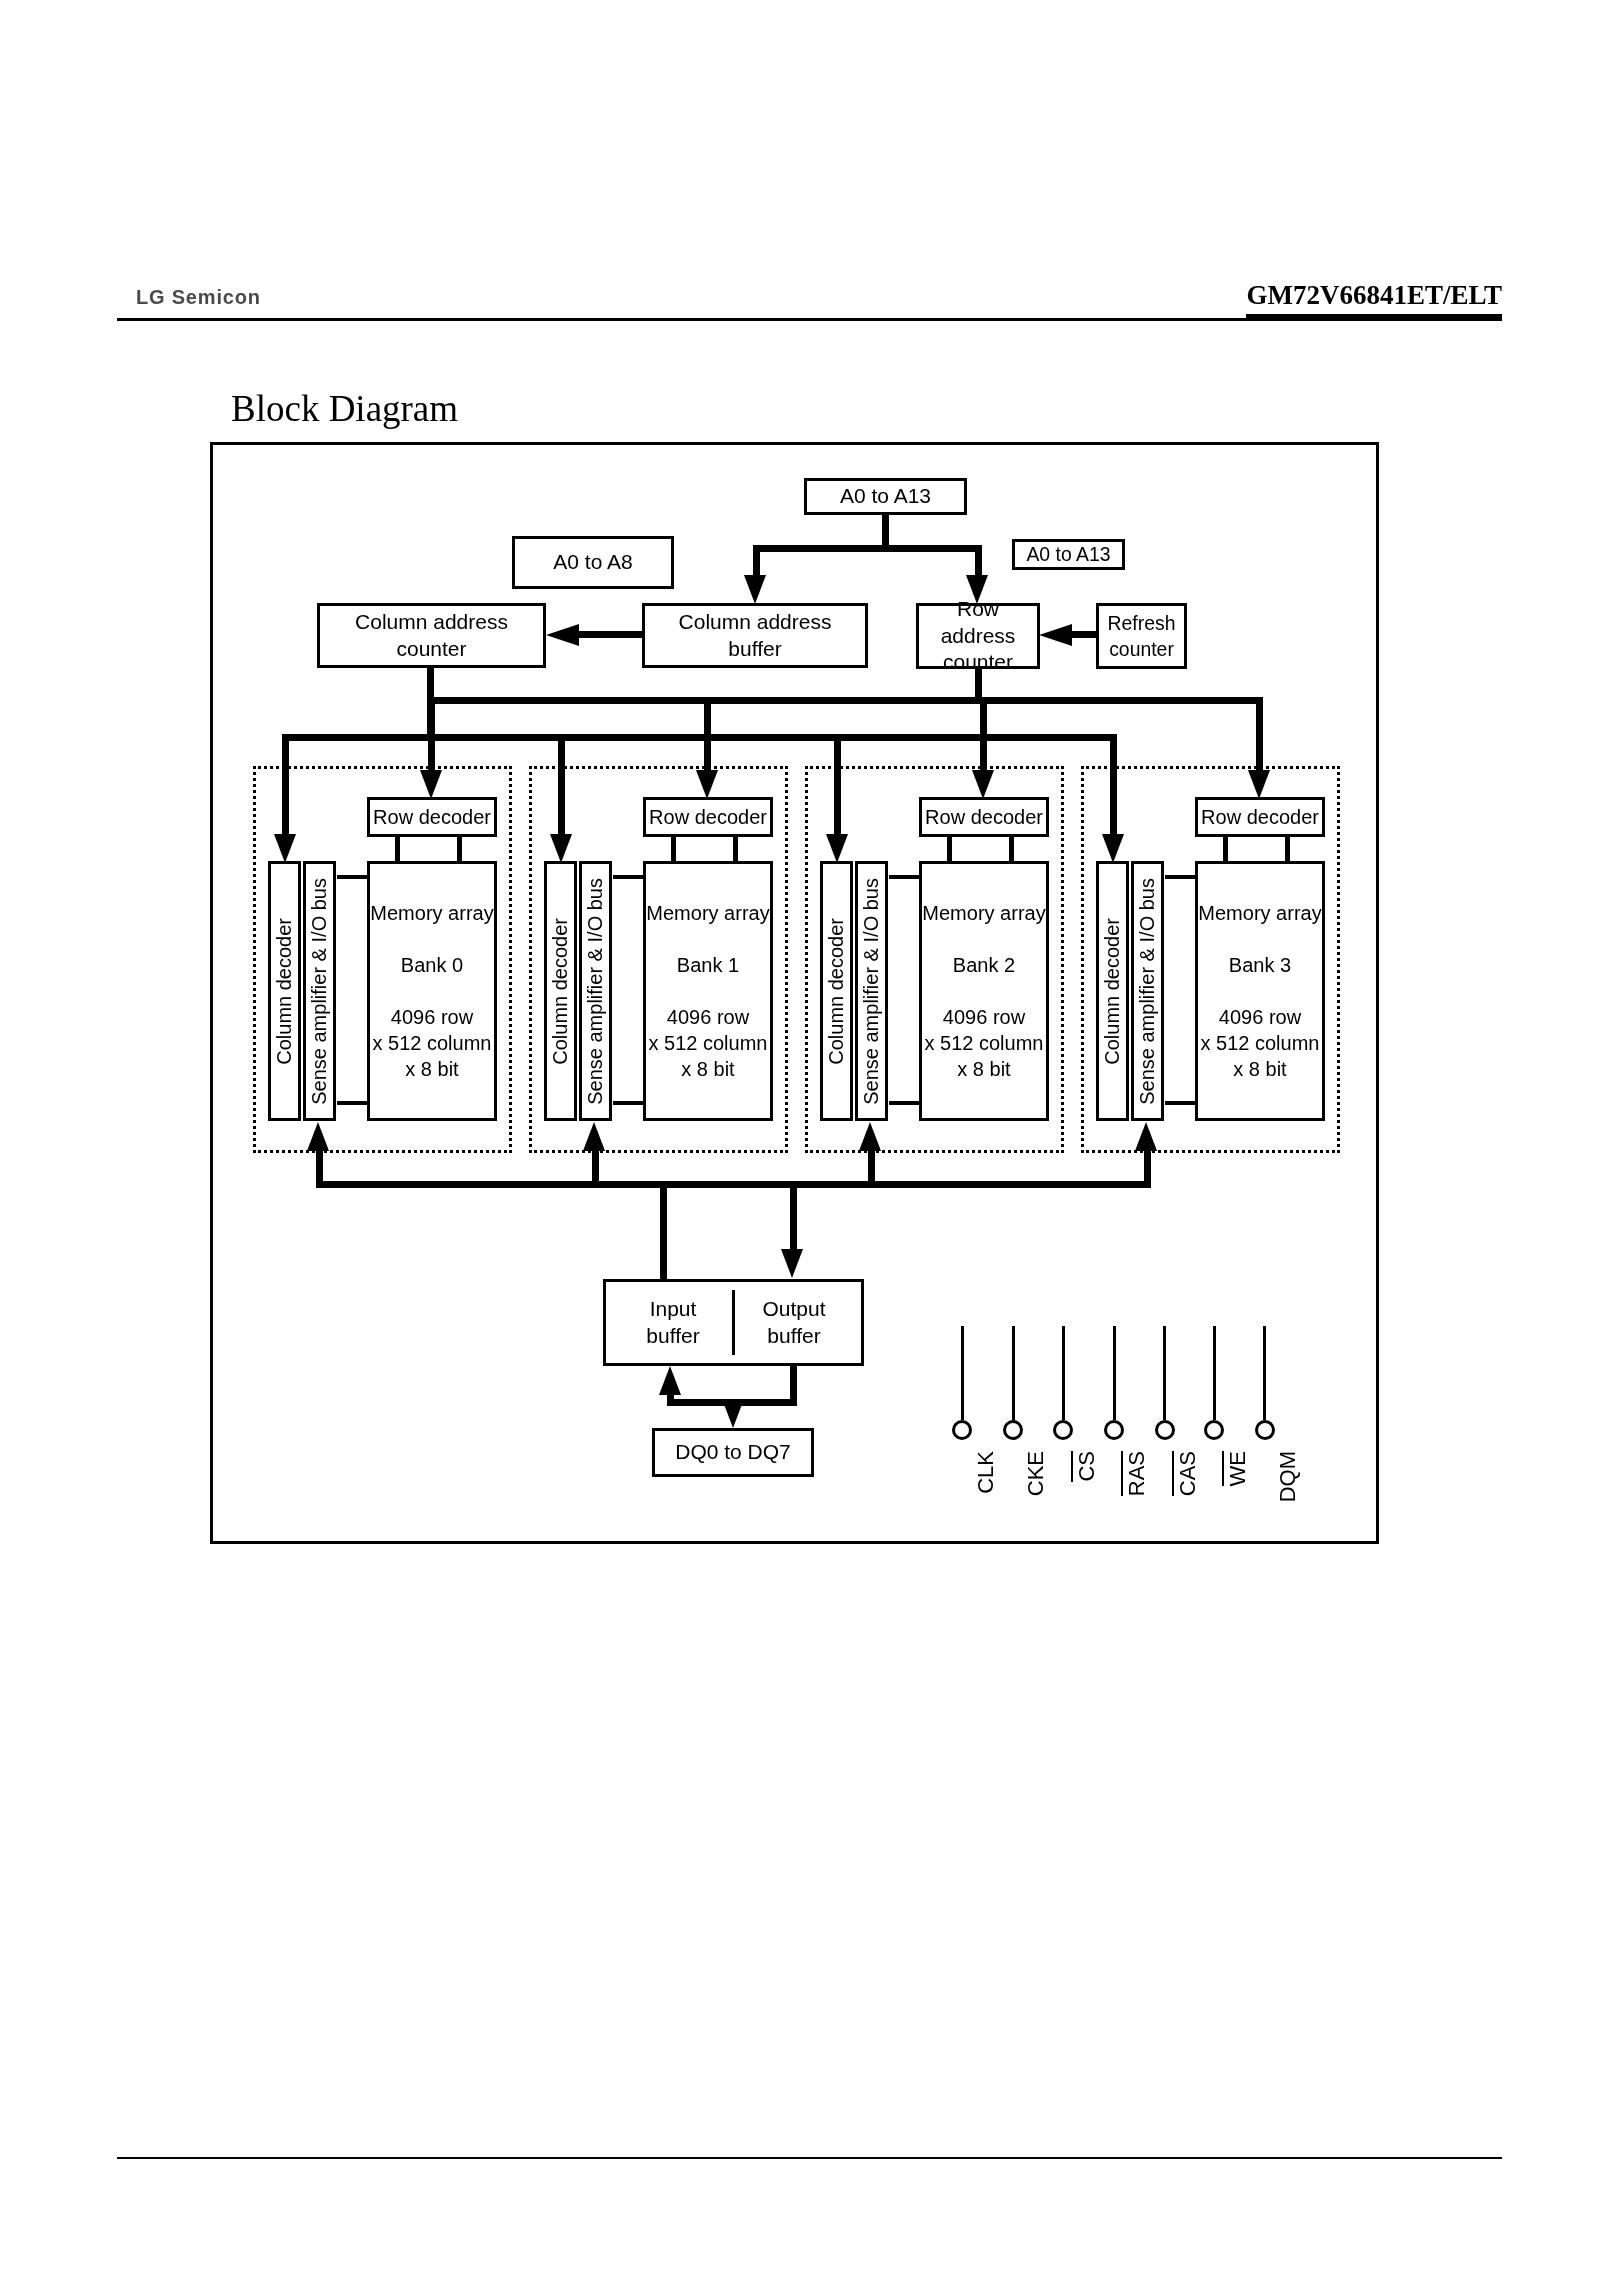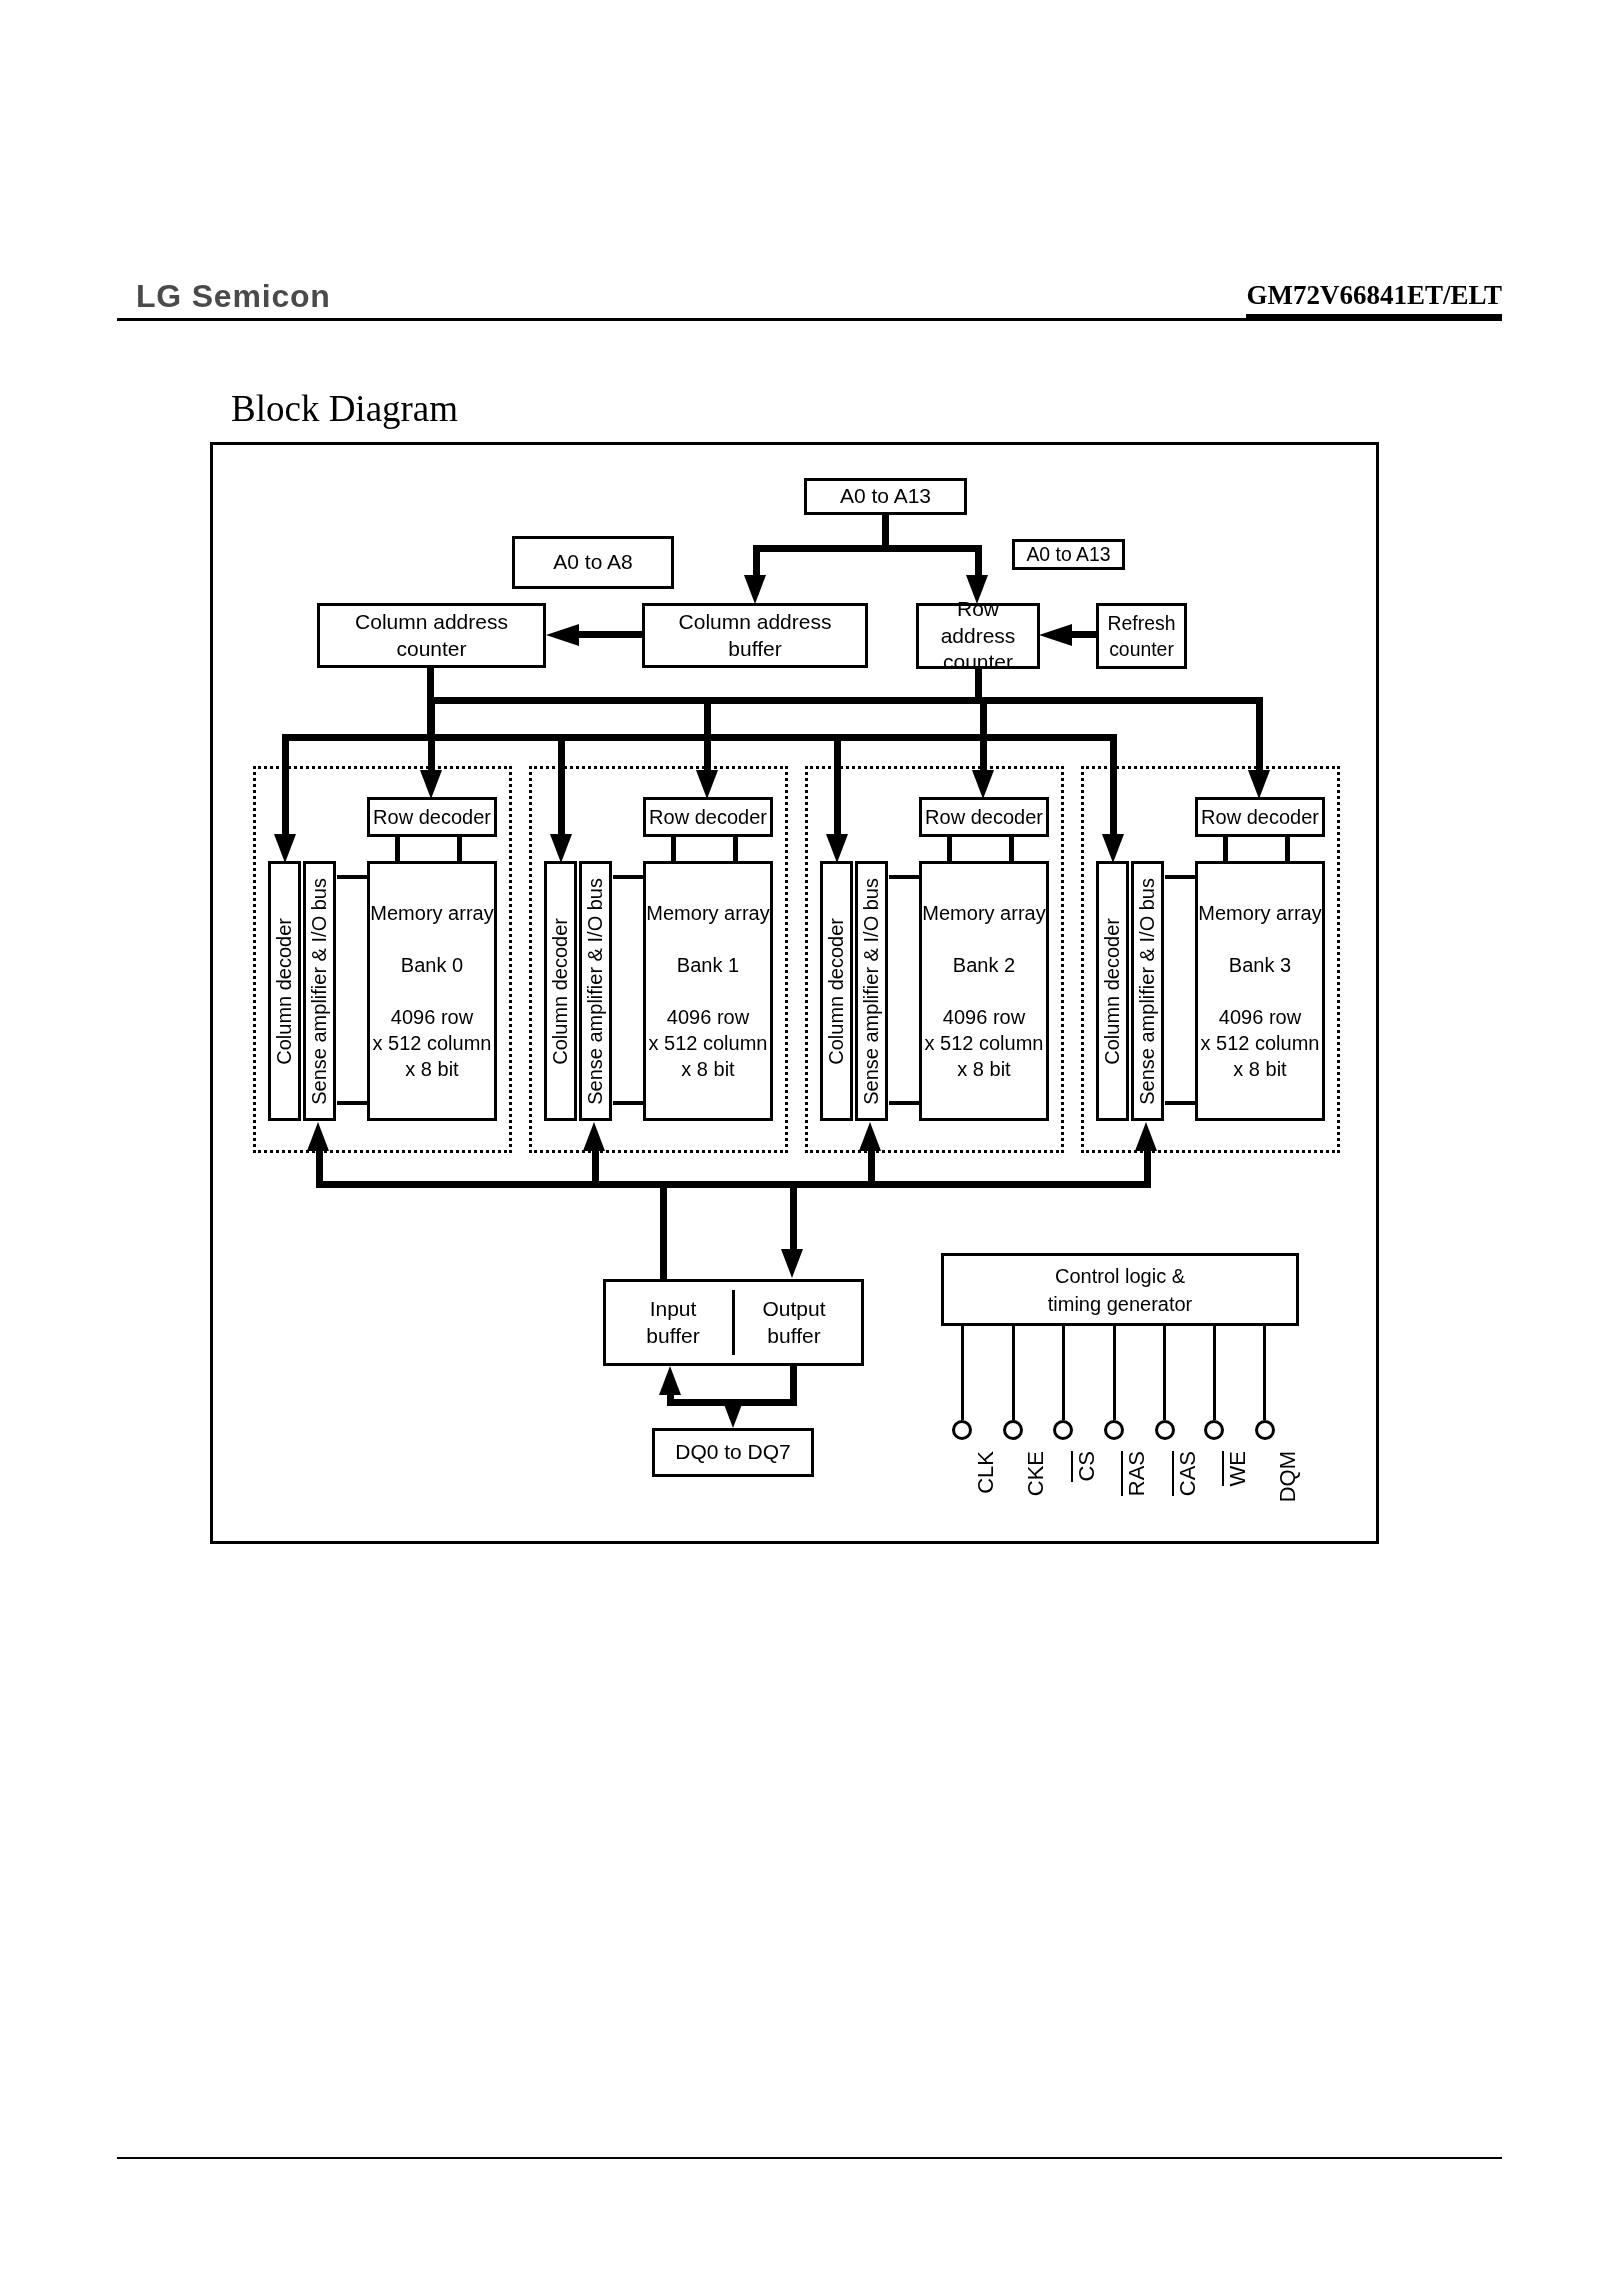--- a/index.html
+++ b/index.html
@@ -13,21 +13,21 @@
   .dotted{position:absolute;border:3.1px dotted #000;box-sizing:border-box;background:transparent;}
   .ad{position:absolute;width:0;height:0;border-left:11.7px solid transparent;
       border-right:11.7px solid transparent;border-top:29.5px solid #000;}
   .au{position:absolute;width:0;height:0;border-left:11.7px solid transparent;
       border-right:11.7px solid transparent;border-bottom:29.5px solid #000;}
   .al{position:absolute;width:0;height:0;border-top:11px solid transparent;
       border-bottom:11px solid transparent;border-right:33px solid #000;}
   .vbox{display:flex;align-items:center;justify-content:center;}
   .vtext{writing-mode:vertical-rl;transform:rotate(180deg);font-size:20px;white-space:nowrap;}
   .memtxt{font-size:20px;line-height:26px;}
-  .header-logo{position:absolute;left:136px;top:278px;font-size:32px;font-weight:bold;
+  .header-logo{position:absolute;left:136px;top:286px;font-size:20px;font-weight:bold;
                letter-spacing:0.8px;color:#4a4a4a;}
   .header-part{position:absolute;right:115px;top:280px;font-family:"Liberation Serif",serif;
                font-size:27px;font-weight:bold;border-bottom:4.7px solid #000;padding-bottom:3.1px;}
   .page-title{position:absolute;left:231px;top:387px;font-family:"Liberation Serif",serif;
               font-size:37px;font-weight:normal;}
   .outer{position:absolute;left:210px;top:442px;width:1169px;height:1102px;
          border:3.9px solid #000;box-sizing:border-box;}
   .buf-cell{flex:1;display:flex;align-items:center;justify-content:center;
             text-align:center;white-space:pre-line;font-size:21px;line-height:26.4px;height:100%;}
   .buf-cell.first{border-right:3.1px solid #000;}
@@ -185,22 +185,20 @@
 buffer</div>
   </div>
 
   <div class="ln" style="left:790px;top:1366px;width:7px;height:40px;"></div>
   <div class="ln" style="left:667px;top:1399px;width:130px;height:7px;"></div>
   <div class="au" style="left:659px;top:1366px;"></div>
   <div class="ln" style="left:667px;top:1394px;width:7px;height:12.4px;"></div>
   <div class="ad" style="left:722px;top:1399px;"></div>
   <div class="bx" style="left:652px;top:1428px;width:162px;height:49px;">DQ0 to DQ7</div>
 
-  <div class="bx" style="left:941px;top:1253px;width:358px;height:73px;font-size:20px;line-height:28px;">Control logic &amp;
-timing  generator</div>
 
   <div class="ln" style="left:961px;top:1326px;width:3.1px;height:94px;"></div>
   <div class="ln" style="left:1012px;top:1326px;width:3.1px;height:94px;"></div>
   <div class="ln" style="left:1062px;top:1326px;width:3.1px;height:94px;"></div>
   <div class="ln" style="left:1113px;top:1326px;width:3.1px;height:94px;"></div>
   <div class="ln" style="left:1163px;top:1326px;width:3.1px;height:94px;"></div>
   <div class="ln" style="left:1213px;top:1326px;width:3.1px;height:94px;"></div>
   <div class="ln" style="left:1263px;top:1326px;width:3.1px;height:94px;"></div>
 
   <div class="pin-circle" style="left:952px;top:1420px;"></div>

